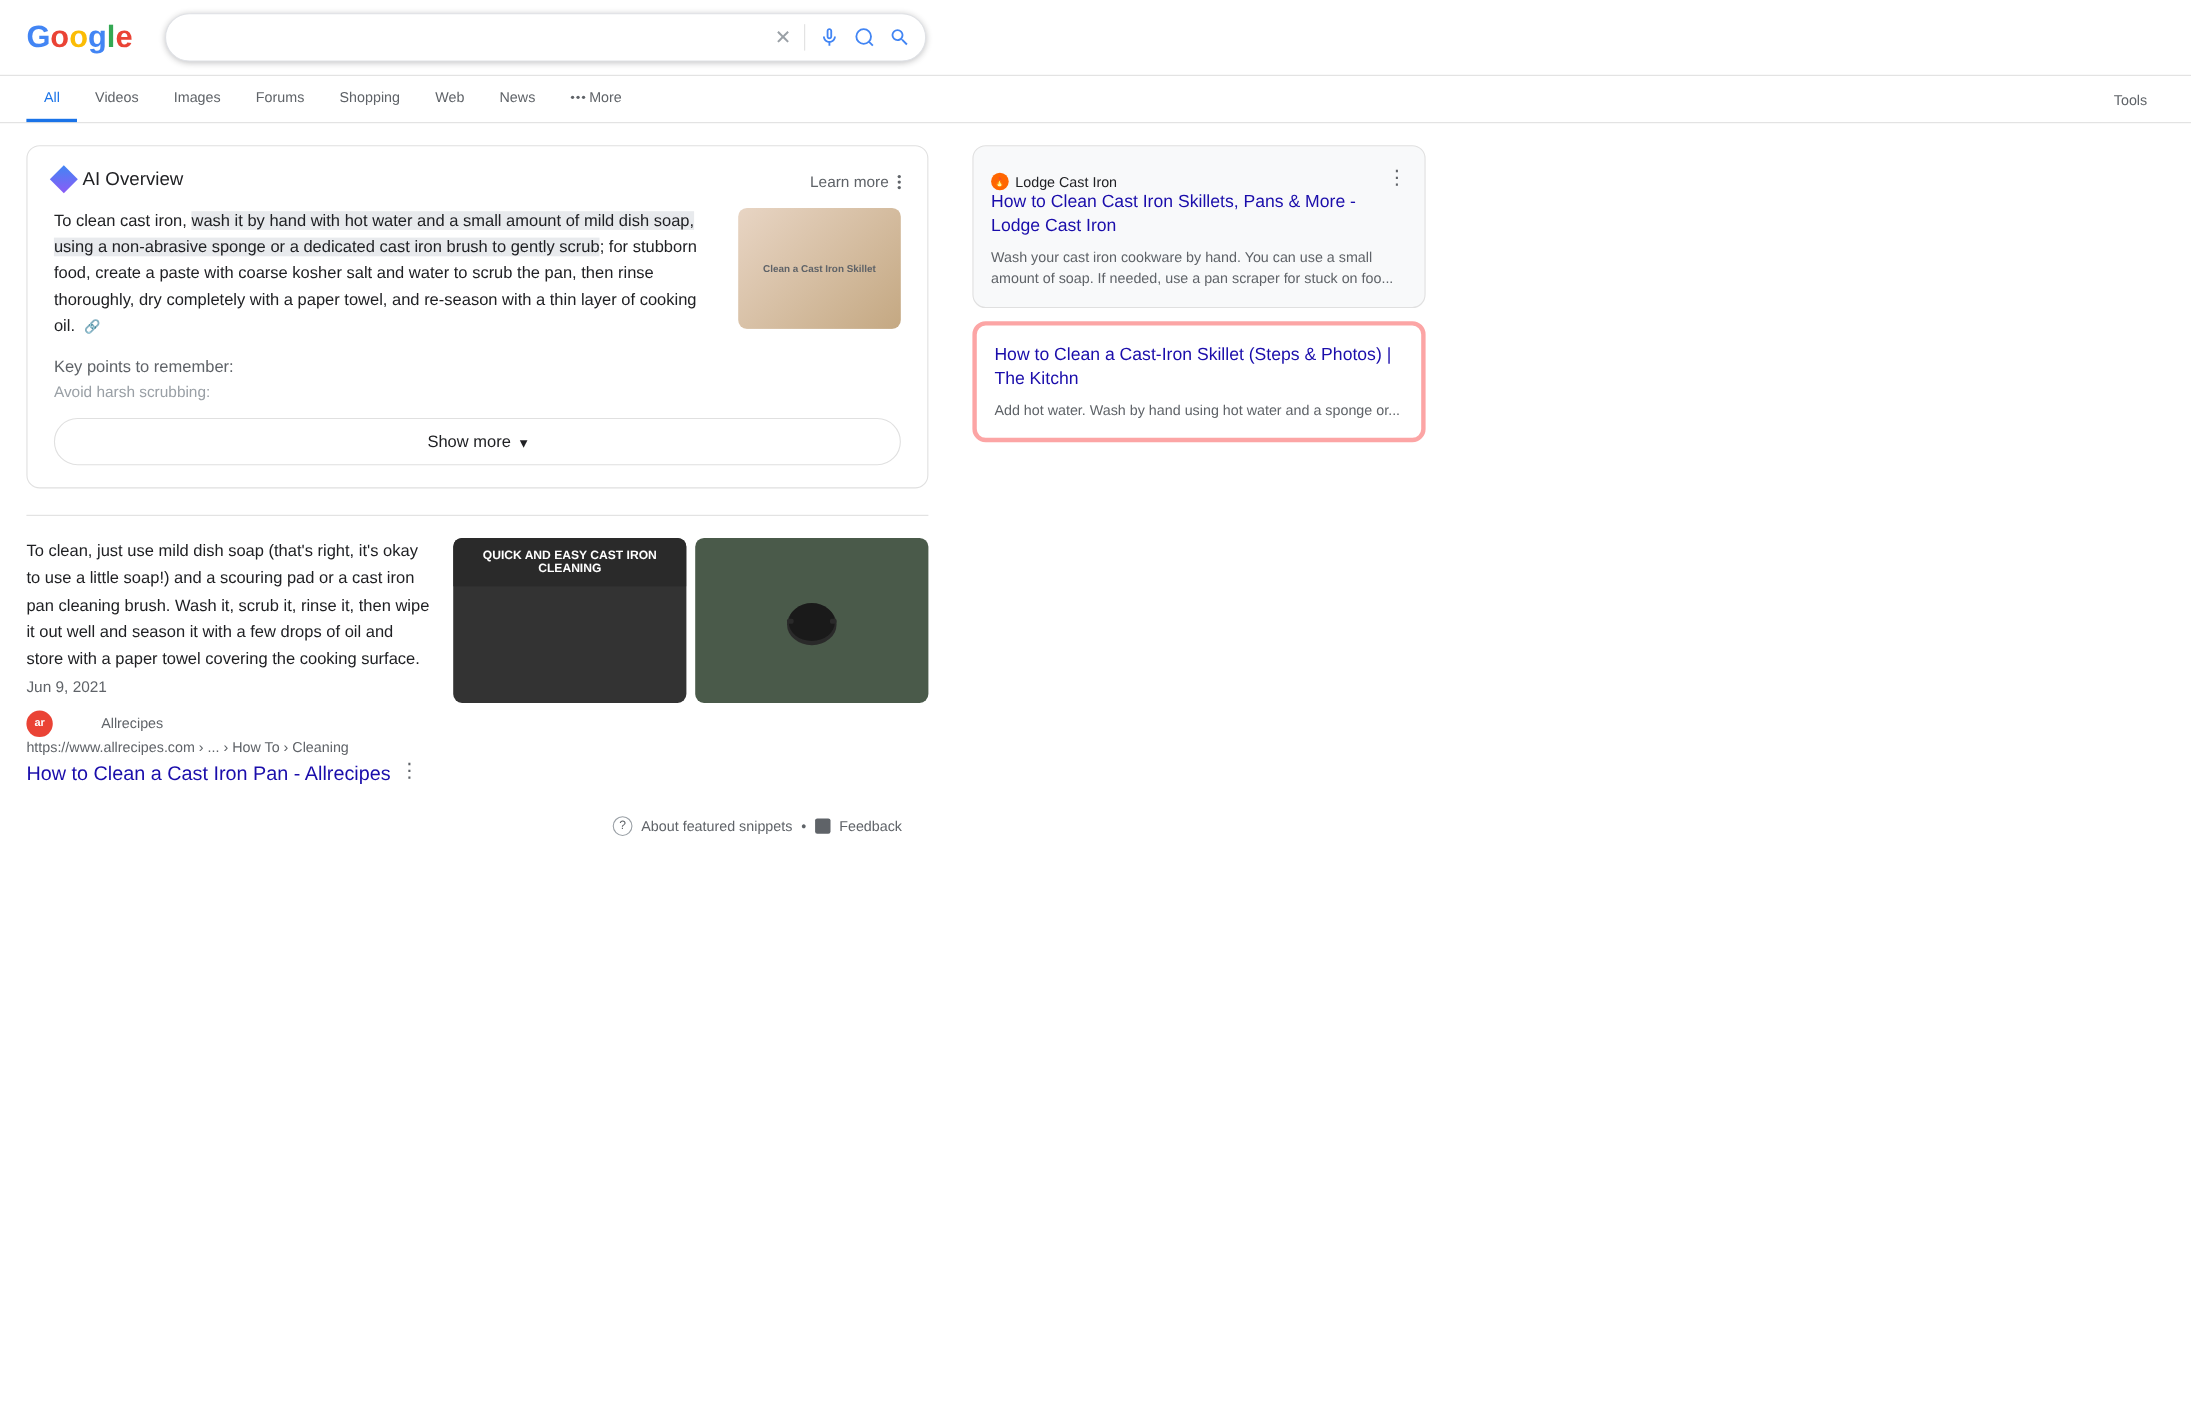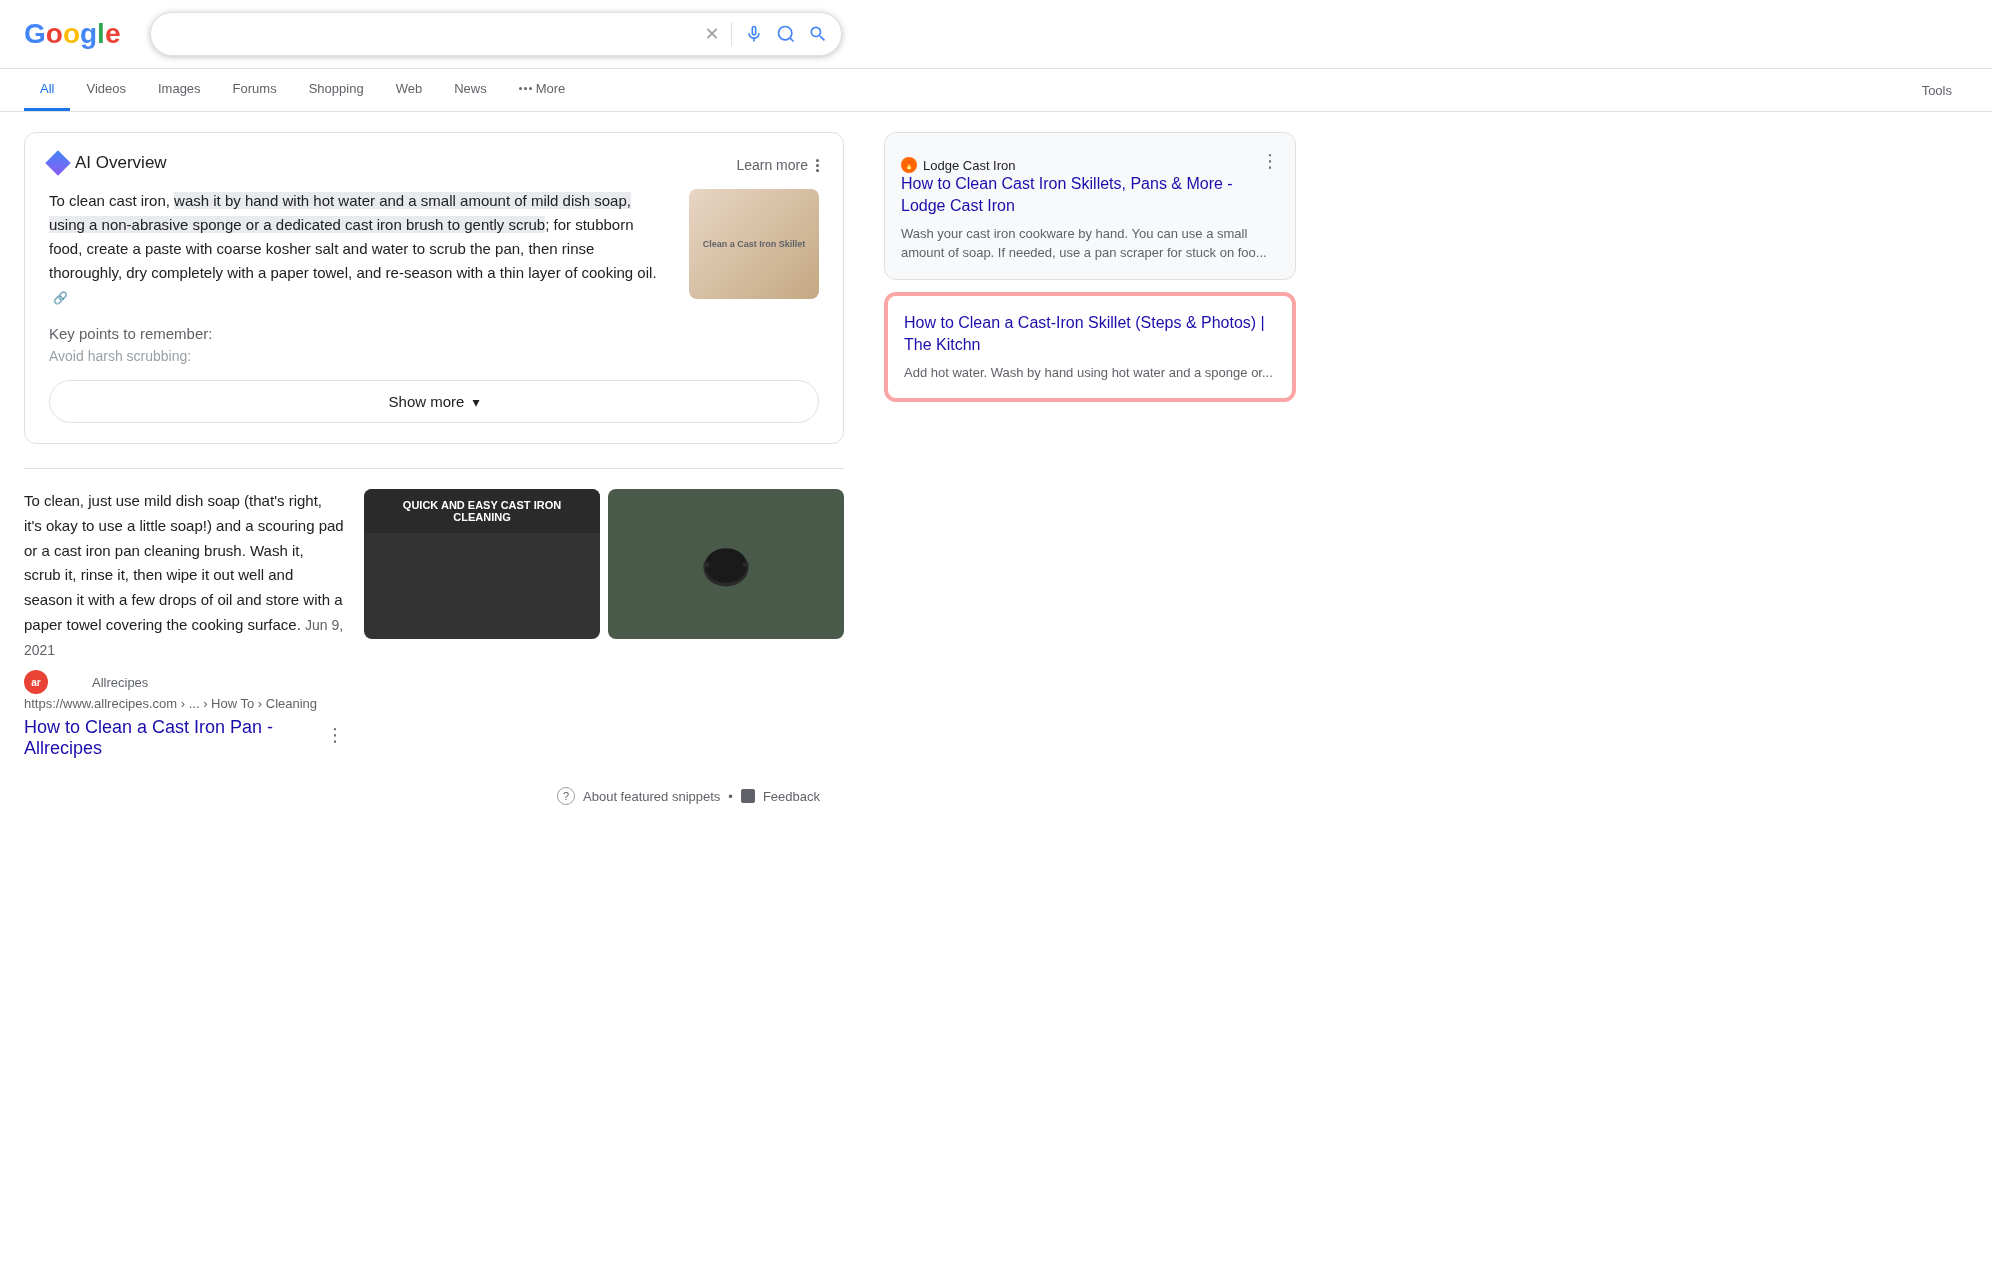--- a/index.html
+++ b/index.html
@@ -28,39 +28,39 @@
 
     
     .ai-overview-box { border: 1px solid #e0e0e0; border-radius: 12px; padding: 20px 24px; margin-bottom: 24px; }
     .ai-overview-header { display: flex; justify-content: space-between; align-items: flex-end; margin-bottom: 16px; }
     .ai-overview-title { display: flex; align-items: center; gap: 8px; font-size: 17px; font-weight: 500; color: #202124; }
     .ai-diamond { width: 18px; height: 18px; background: linear-gradient(135deg, #4285F4, #8B5CF6); transform: rotate(45deg); display: inline-block; flex-shrink: 0; }
     .ai-learn-more { font-size: 14px; color: #5f6368; cursor: pointer; display: flex; align-items: center; gap: 8px; }
 
     .ai-content-area { display: flex; gap: 20px; }
     .ai-text { flex: 1; font-size: 15px; line-height: 1.6; color: #202124; }
-    .ai-image { width: 130px; height: 110px; border-radius: 8px; background: #f1f3f4; overflow: hidden; flex-shrink: 0; }
+    .ai-image { width: 148px; height: 110px; border-radius: 8px; background: #f1f3f4; overflow: hidden; flex-shrink: 0; }
     .ai-image-placeholder { width: 100%; height: 100%; background: linear-gradient(135deg, #e8d5c4, #c4a882); display: flex; align-items: center; justify-content: center; font-size: 10px; color: #5f6368; text-align: center; padding: 8px; }
 
     .key-points { margin-top: 16px; color: #5f6368; font-size: 14px; }
     .key-points-title { font-size: 15px; color: #5f6368; margin-bottom: 6px; }
     .avoid-text { color: #9aa0a6; font-size: 14px; }
 
     .show-more-btn { width: 100%; margin-top: 16px; padding: 12px; border: 1px solid #e0e0e0; border-radius: 24px; background: #fff; font-size: 15px; color: #202124; cursor: pointer; display: flex; align-items: flex-end; justify-content: center; gap: 8px; }
 
     
     .divider { border: none; border-top: 1px solid #e0e0e0; margin: 20px 0; }
 
     
     .result-block { margin-bottom: 20px; }
     .result-content-area { display: flex; gap: 20px; align-items: flex-start; }
     .result-text-area { flex: 1; }
     .result-text { font-size: 15px; line-height: 1.65; color: #202124; }
     .result-date { color: #5f6368; font-size: 14px; }
-    .result-images { display: flex; gap: 8px; width: 480px; flex-shrink: 0; }
+    .result-images { display: flex; gap: 8px; width: 432px; flex-shrink: 0; }
     .result-image { flex: 1; height: 150px; border-radius: 8px; background: #333; overflow: hidden; }
     .result-image-1 { background: #2a2a2a; display: flex; align-items: center; justify-content: center; color: #fff; font-size: 11px; font-weight: bold; text-align: center; padding: 10px; }
 
     .source-info { display: flex; align-items: center; gap: 8px; margin-top: 8px; }
     .source-icon { width: 24px; height: 24px; border-radius: 50%; background: #EA4335; display: flex; align-items: center; justify-content: center; font-size: 10px; color: #fff; font-weight: bold; flex-shrink: 0; }
     .source-domain { font-size: 13px; color: #5f6368; margin-left: 36px; }
     .result-link { display: block; margin-top: 6px; font-size: 18px; color: #1a0dab; text-decoration: none; cursor: pointer; }
 
     
     .right-result { background: #f8f9fa; border: 1px solid #e0e0e0; border-radius: 12px; padding: 16px; margin-bottom: 12px; }

